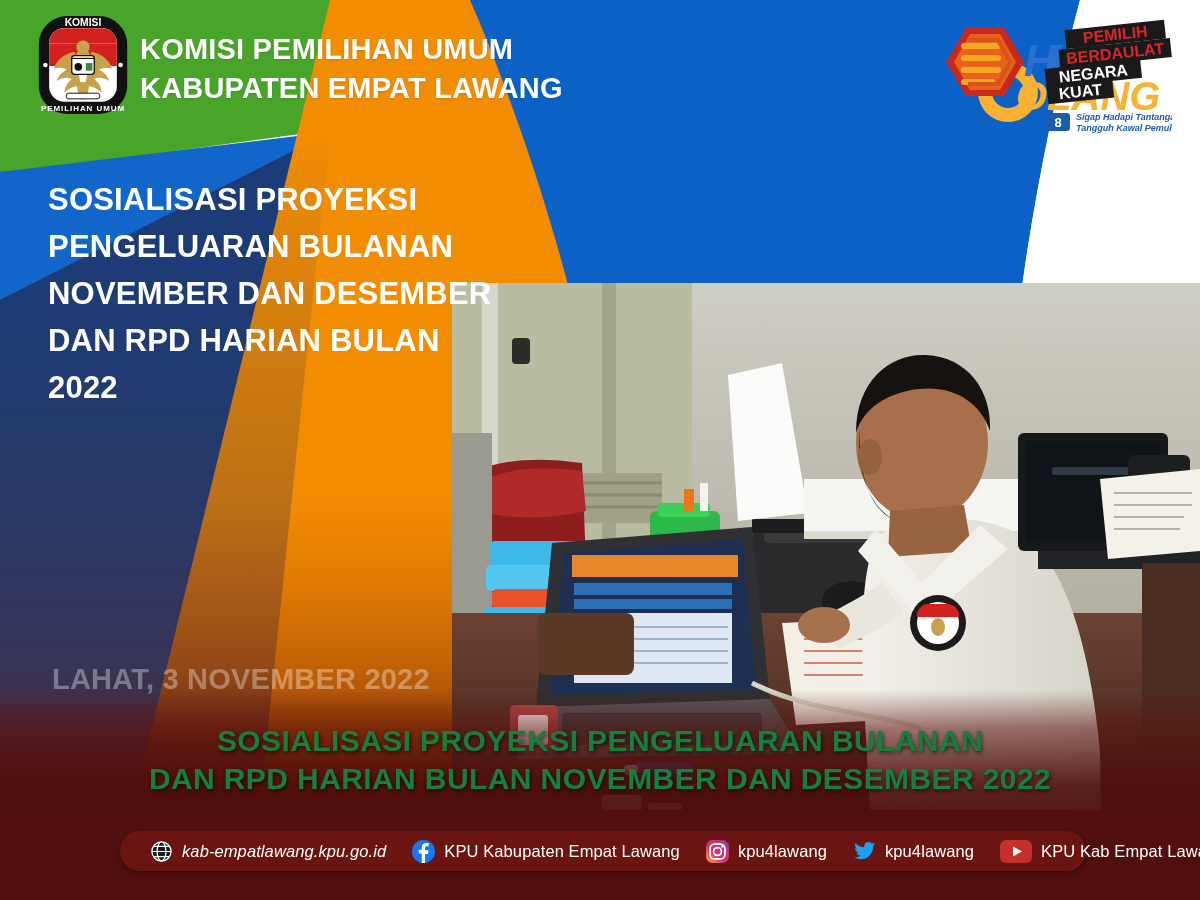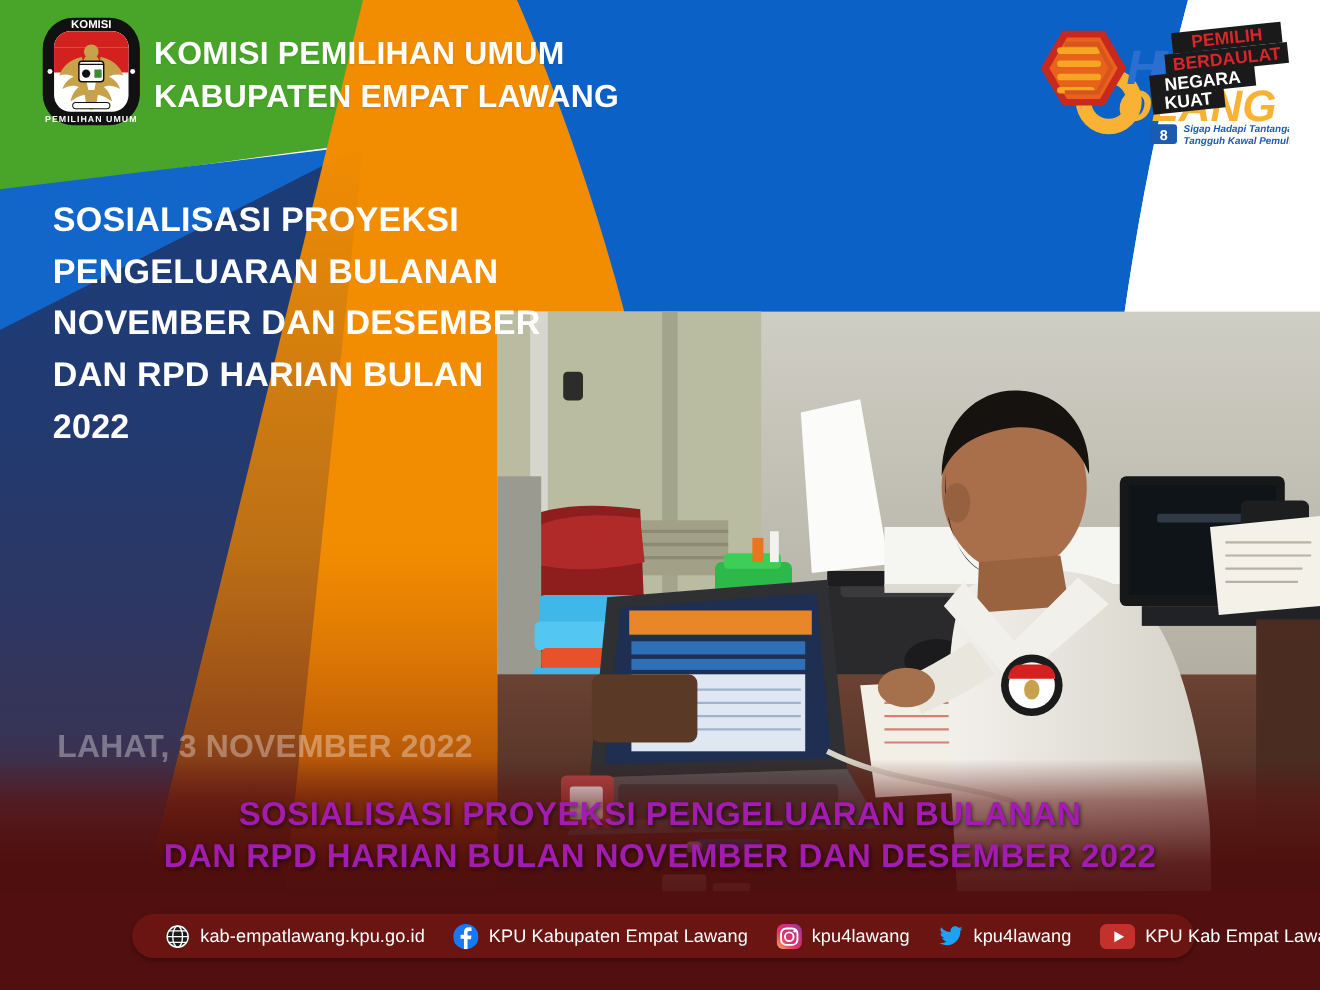--- a/index.html
+++ b/index.html
@@ -70,21 +70,21 @@
       rgba(92,17,14,.55) 18%,
       rgba(79,14,12,.90) 45%,
       #4b0f0d 72%, #4b0f0d 100%);
     pointer-events:none;
   }
 
   
   .caption{
     position:absolute;left:0;top:722px;width:1200px;
     text-align:center;
-    color:#a21caf;font-weight:bold;
+    color:#15803d;font-weight:bold;
     font-size:30px;line-height:1.28;
     letter-spacing:.4px;
     text-shadow:1px 2px 4px rgba(0,0,0,.65);
   }
   .caption div{white-space:nowrap;}
 
   
   .footer-bar{
     position:absolute;left:0;top:810px;width:1200px;height:90px;
     background:#51100f;
@@ -97,21 +97,21 @@
     display:flex;align-items:center;
     box-shadow:0 2px 5px rgba(0,0,0,.35);
   }
   .social-item{
     display:flex;align-items:center;
     gap:9px;
     padding:0 0 0 0;
     margin-right:26px;
     white-space:nowrap;
   }
-  .social-item:first-child{margin-left:30px;}
+  .social-item:first-child{margin-left:30px;font-style:italic;}
   .social-label{
     color:#ffffff;font-size:16.5px;letter-spacing:.1px;
   }
   .ic{width:23px;height:23px;flex:none;display:block;}
   .ic svg{display:block;width:100%;height:100%;}
 </style>
 </head>
 <body>
 
 <div class="poster">

